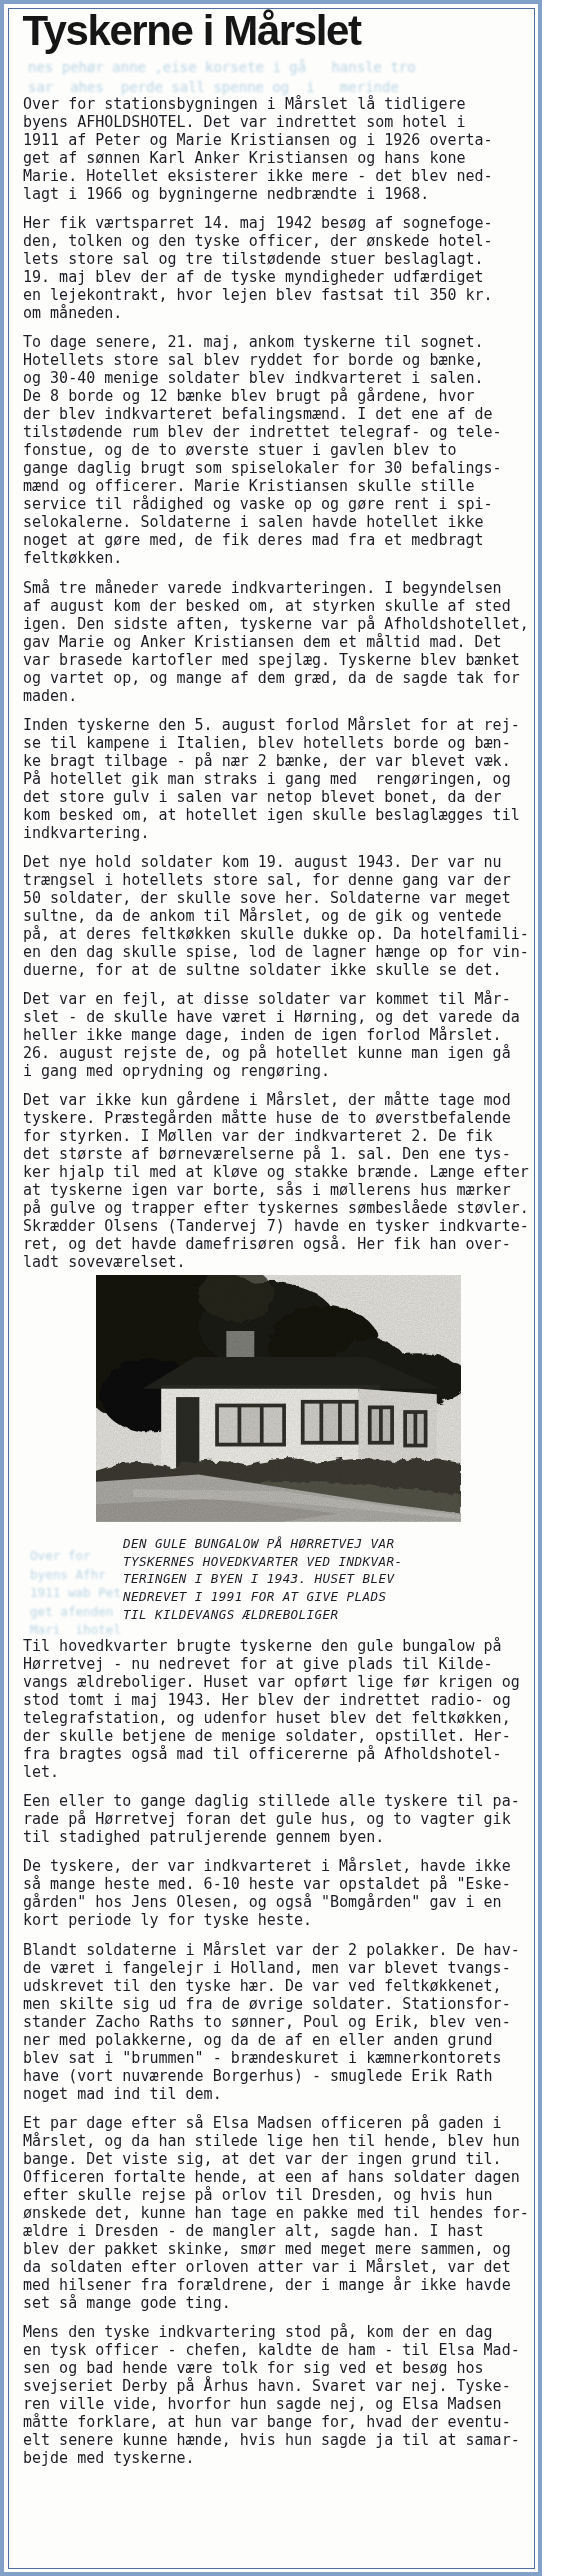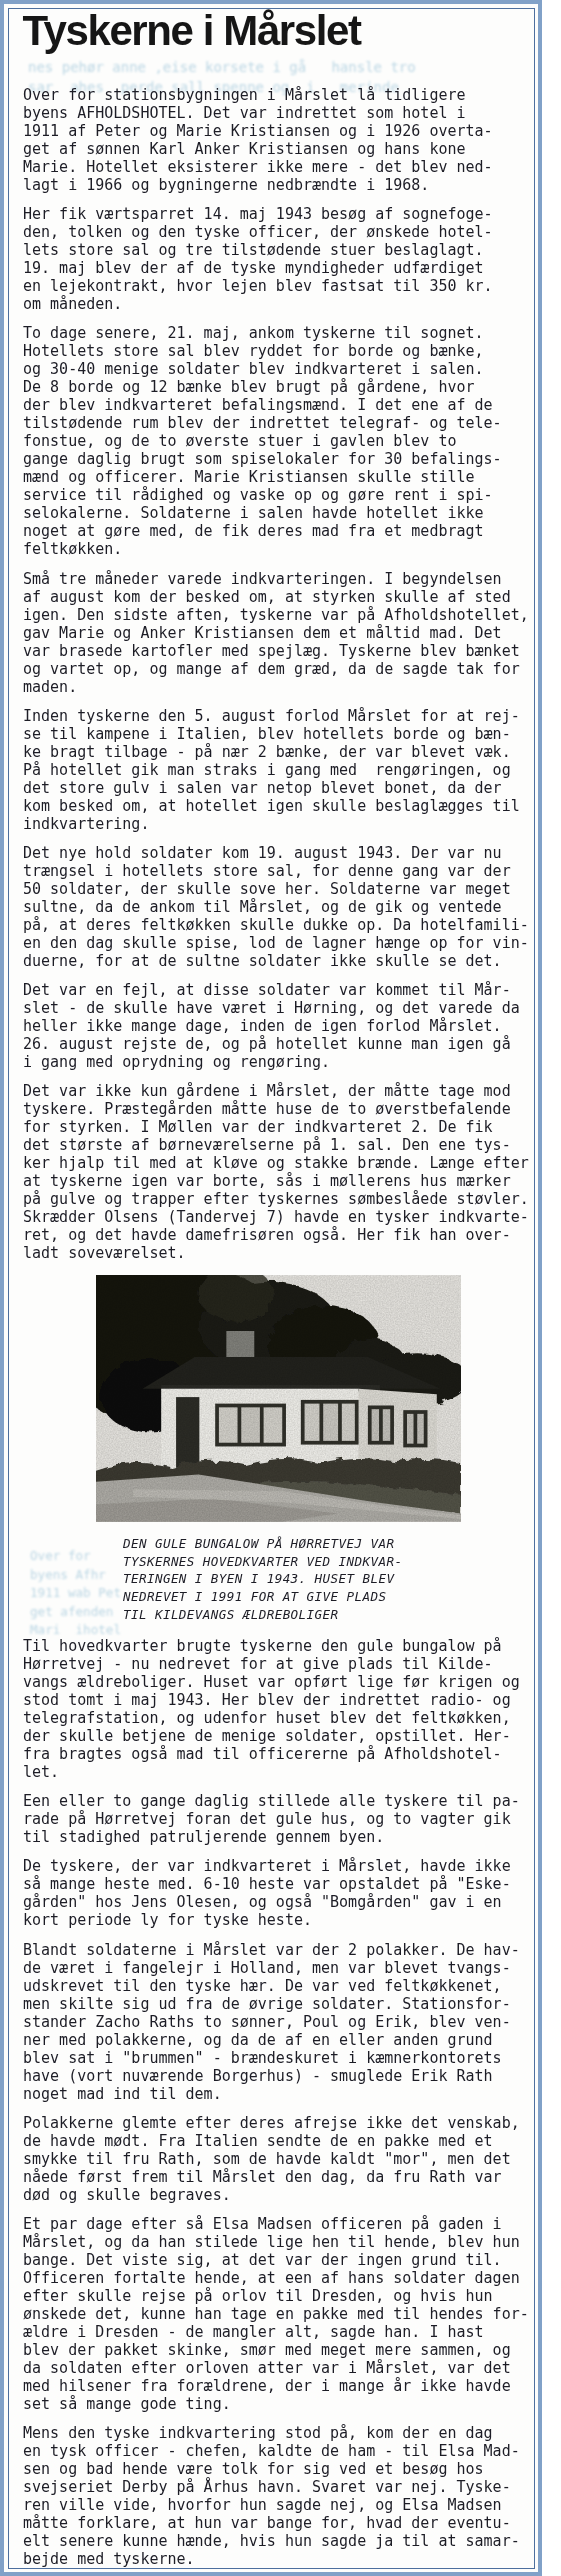--- a/index.html
+++ b/index.html
@@ -39,21 +39,21 @@
     white-space:pre;
   }
   .ghost-top{left:28px;top:58px;font-size:14px;line-height:19.6px;width:503px;}
   .ghost-side{left:30px;top:1547px;font-size:12.6px;line-height:18.6px;}
   .body-text{
     position:absolute;left:23px;width:518px;
     color:#1d1d26;
     font-size:15px;line-height:18px;
     z-index:2;
   }
-  .body-text-top{top:86px;}
+  .body-text-top{top:95px;}
   .body-text-bottom{top:1637px;}
   .body-text p{
     margin:0 0 11.2px 0;
     white-space:pre;
   }
   .photo-figure{
     position:absolute;left:96px;top:1275px;margin:0;z-index:2;
   }
   .photo-svg{display:block;width:365px;height:247px;}
   .photo-caption{
@@ -77,21 +77,21 @@
 
   <div class="ghost ghost-top"><div>nes pehør anne ,eise korsete i gå   hansle tro</div><div>sar  ahes  perde sall spenne og  i   merinde</div></div>
 
   <div class="body-text body-text-top">
       <p>Over for stationsbygningen i Mårslet lå tidligere
 byens AFHOLDSHOTEL. Det var indrettet som hotel i
 1911 af Peter og Marie Kristiansen og i 1926 overta-
 get af sønnen Karl Anker Kristiansen og hans kone
 Marie. Hotellet eksisterer ikke mere - det blev ned-
 lagt i 1966 og bygningerne nedbrændte i 1968.</p>
-      <p>Her fik værtsparret 14. maj 1943 besøg af sognefoge-
+      <p>Her fik værtsparret 14. maj 1942 besøg af sognefoge-
 den, tolken og den tyske officer, der ønskede hotel-
 lets store sal og tre tilstødende stuer beslaglagt.
 19. maj blev der af de tyske myndigheder udfærdiget
 en lejekontrakt, hvor lejen blev fastsat til 350 kr.
 om måneden.</p>
       <p>To dage senere, 21. maj, ankom tyskerne til sognet.
 Hotellets store sal blev ryddet for borde og bænke,
 og 30-40 menige soldater blev indkvarteret i salen.
 De 8 borde og 12 bænke blev brugt på gårdene, hvor
 der blev indkvarteret befalingsmænd. I det ene af de
@@ -239,25 +239,20 @@
 kort periode ly for tyske heste.</p>
       <p>Blandt soldaterne i Mårslet var der 2 polakker. De hav-
 de været i fangelejr i Holland, men var blevet tvangs-
 udskrevet til den tyske hær. De var ved feltkøkkenet,
 men skilte sig ud fra de øvrige soldater. Stationsfor-
 stander Zacho Raths to sønner, Poul og Erik, blev ven-
 ner med polakkerne, og da de af en eller anden grund
 blev sat i "brummen" - brændeskuret i kæmnerkontorets
 have (vort nuværende Borgerhus) - smuglede Erik Rath
 noget mad ind til dem.</p>
-      <p>Polakkerne glemte efter deres afrejse ikke det venskab,
-de havde mødt. Fra Italien sendte de en pakke med et
-smykke til fru Rath, som de havde kaldt "mor", men det
-nåede først frem til Mårslet den dag, da fru Rath var
-død og skulle begraves.</p>
       <p>Et par dage efter så Elsa Madsen officeren på gaden i
 Mårslet, og da han stilede lige hen til hende, blev hun
 bange. Det viste sig, at det var der ingen grund til.
 Officeren fortalte hende, at een af hans soldater dagen
 efter skulle rejse på orlov til Dresden, og hvis hun
 ønskede det, kunne han tage en pakke med til hendes for-
 ældre i Dresden - de mangler alt, sagde han. I hast
 blev der pakket skinke, smør med meget mere sammen, og
 da soldaten efter orloven atter var i Mårslet, var det
 med hilsener fra forældrene, der i mange år ikke havde

